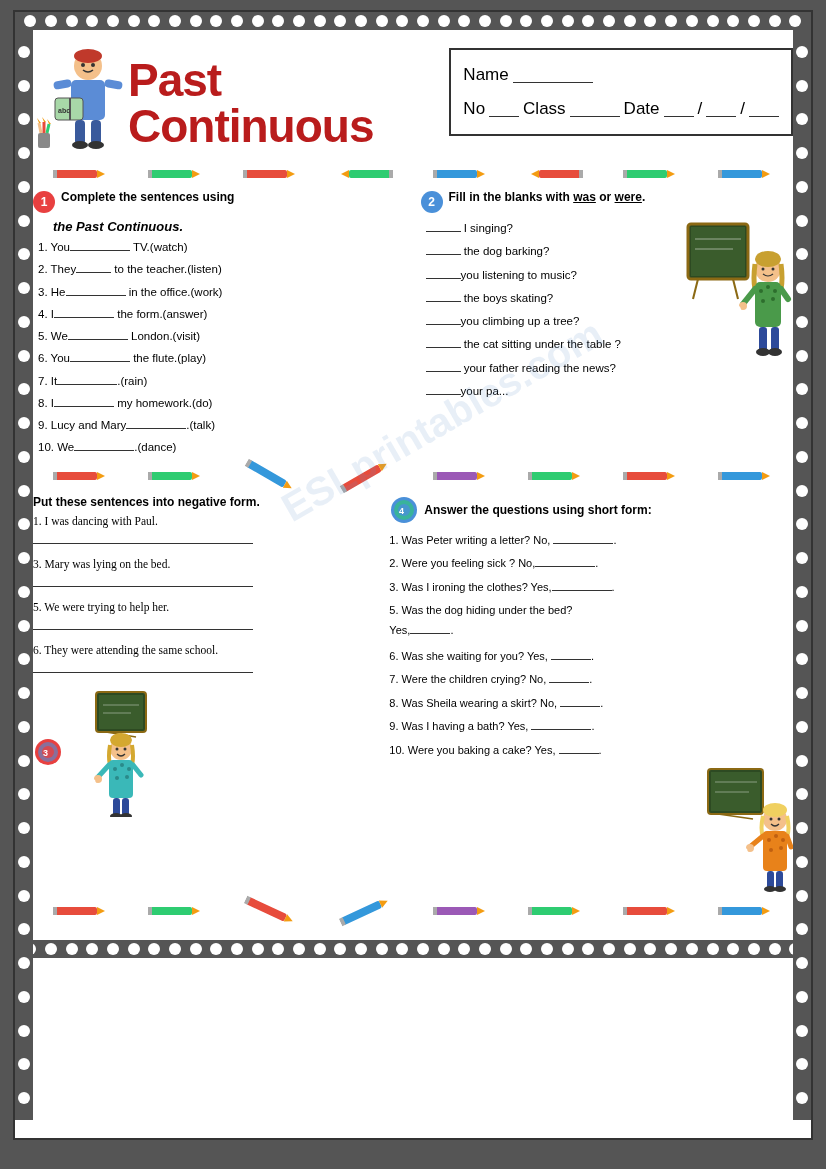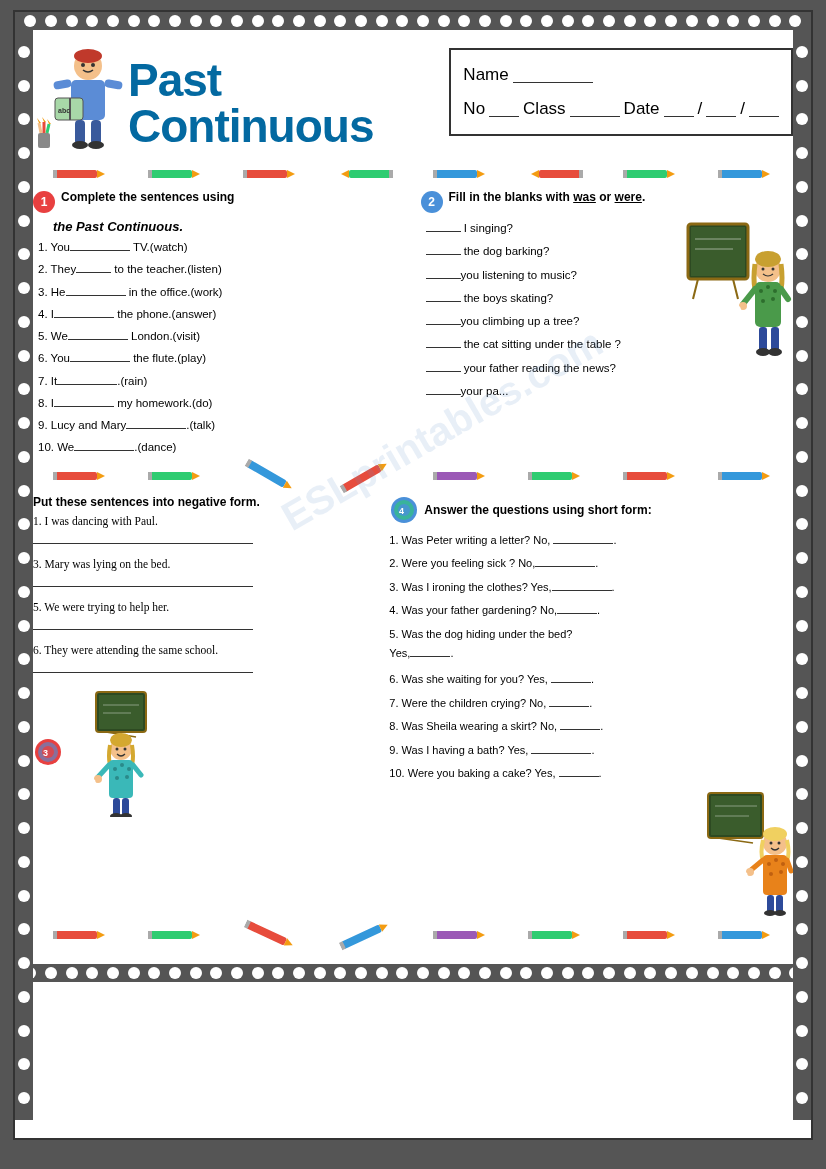--- a/index.html
+++ b/index.html
@@ -71,21 +71,21 @@
     .title-icon {
       width: 90px;
       height: 110px;
       margin-right: 5px;
       flex-shrink: 0;
     }
     .main-title {
       font-size: 46px;
       font-weight: 900;
       font-family: 'Arial Black', Arial, sans-serif;
-      color: #0369a1;
+      color: #b91c1c;
       letter-spacing: -1px;
       line-height: 1;
     }
     .info-box {
       border: 2px solid #333;
       padding: 8px 12px;
       min-width: 220px;
       font-size: 17px;
       line-height: 2;
     }
@@ -475,21 +475,21 @@
           <div class="circle-num circle-1">1</div>
           <div class="section-title">
             <span>Complete the sentences using</span>
           </div>
         </div>
         <div class="subtitle">the Past Continuous.</div>
         <ul class="exercise-list">
           <li><span>1. </span><span>You</span><span class="blank"></span><span> TV.(watch)</span></li>
           <li><span>2. </span><span>They</span><span class="blank blank-short"></span><span> to the teacher.(listen)</span></li>
           <li><span>3. </span><span>He</span><span class="blank"></span><span> in the office.(work)</span></li>
-          <li><span>4. </span><span>I</span><span class="blank"></span><span> the phone.(answer)</span></li>
+          <li><span>4. </span><span>I</span><span class="blank"></span><span> the form.(answer)</span></li>
           <li><span>5. </span><span>We</span><span class="blank"></span><span> London.(visit)</span></li>
           <li><span>6. </span><span>You</span><span class="blank"></span><span> the flute.(play)</span></li>
           <li><span>7. </span><span>It</span><span class="blank"></span><span>.(rain)</span></li>
           <li><span>8. </span><span>I</span><span class="blank"></span><span> my homework.(do)</span></li>
           <li><span>9. </span><span>Lucy and Mary</span><span class="blank"></span><span>.(talk)</span></li>
           <li><span>10. </span><span>We</span><span class="blank"></span><span>.(dance)</span></li>
         </ul>
       </div>
 
       <div class="col-right">
@@ -682,21 +682,20 @@
             <circle cx="15" cy="15" r="10" fill="#2ecc71" opacity="0.6"></circle>
             <circle cx="15" cy="15" r="6" fill="#4a90d9" opacity="0.8"></circle>
             <text x="10" y="19" font-size="9" fill="white" font-weight="bold">4</text>
           </svg>
           <span style="font-weight:bold; font-size:12px;">Answer the questions using short form:</span>
         </div>
         <ul class="short-ans-list">
           <li>1. Was Peter writing a letter? No, <span class="ans-blank"></span>.</li>
           <li>2. Were you feeling sick ? No,<span class="ans-blank"></span>.</li>
           <li>3. Was I ironing the clothes? Yes,<span class="ans-blank"></span>.</li>
-          <li>4. Was your father gardening? No,<span class="ans-blank ans-blank-short"></span>.</li>
           <li style="line-height:1.8">5. Was the dog hiding under the bed?<br>Yes,<span class="ans-blank ans-blank-short"></span>.</li>
           <li>6. Was she waiting for you? Yes, <span class="ans-blank ans-blank-short"></span>.</li>
           <li>7. Were the children crying? No, <span class="ans-blank ans-blank-short"></span>.</li>
           <li>8. Was Sheila wearing a skirt? No, <span class="ans-blank ans-blank-short"></span>.</li>
           <li>9. Was I having a bath? Yes, <span class="ans-blank"></span>.</li>
           <li>10. Were you baking a cake? Yes, <span class="ans-blank ans-blank-short"></span>.</li>
         </ul>
 
         <div style="display:flex; justify-content:flex-end;">
           <svg width="90" height="130">

